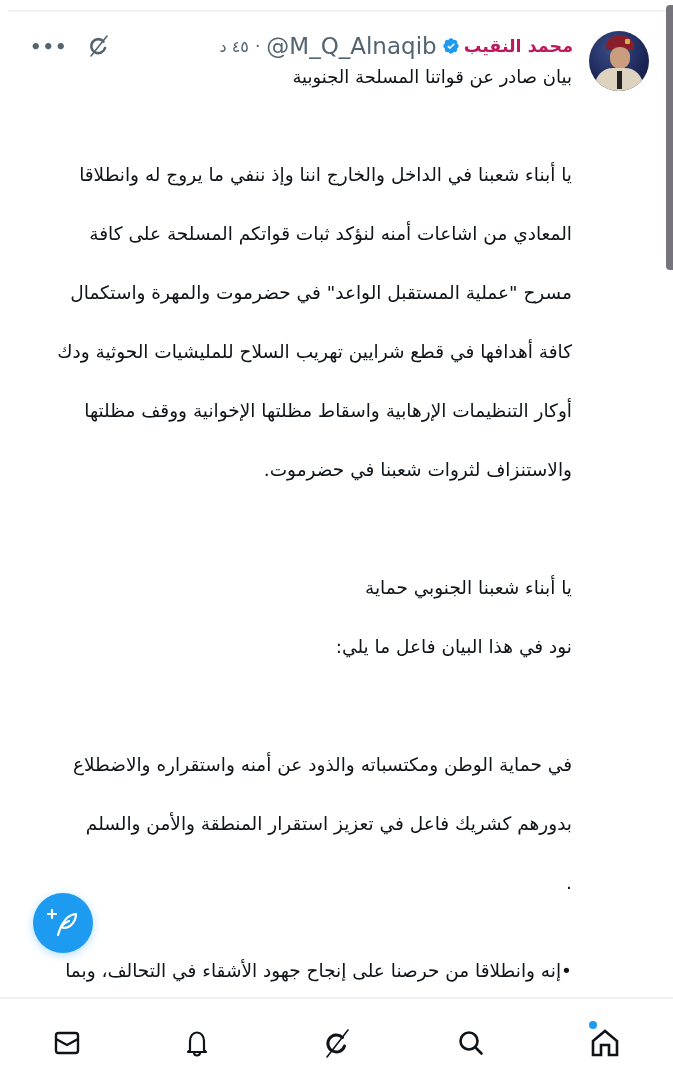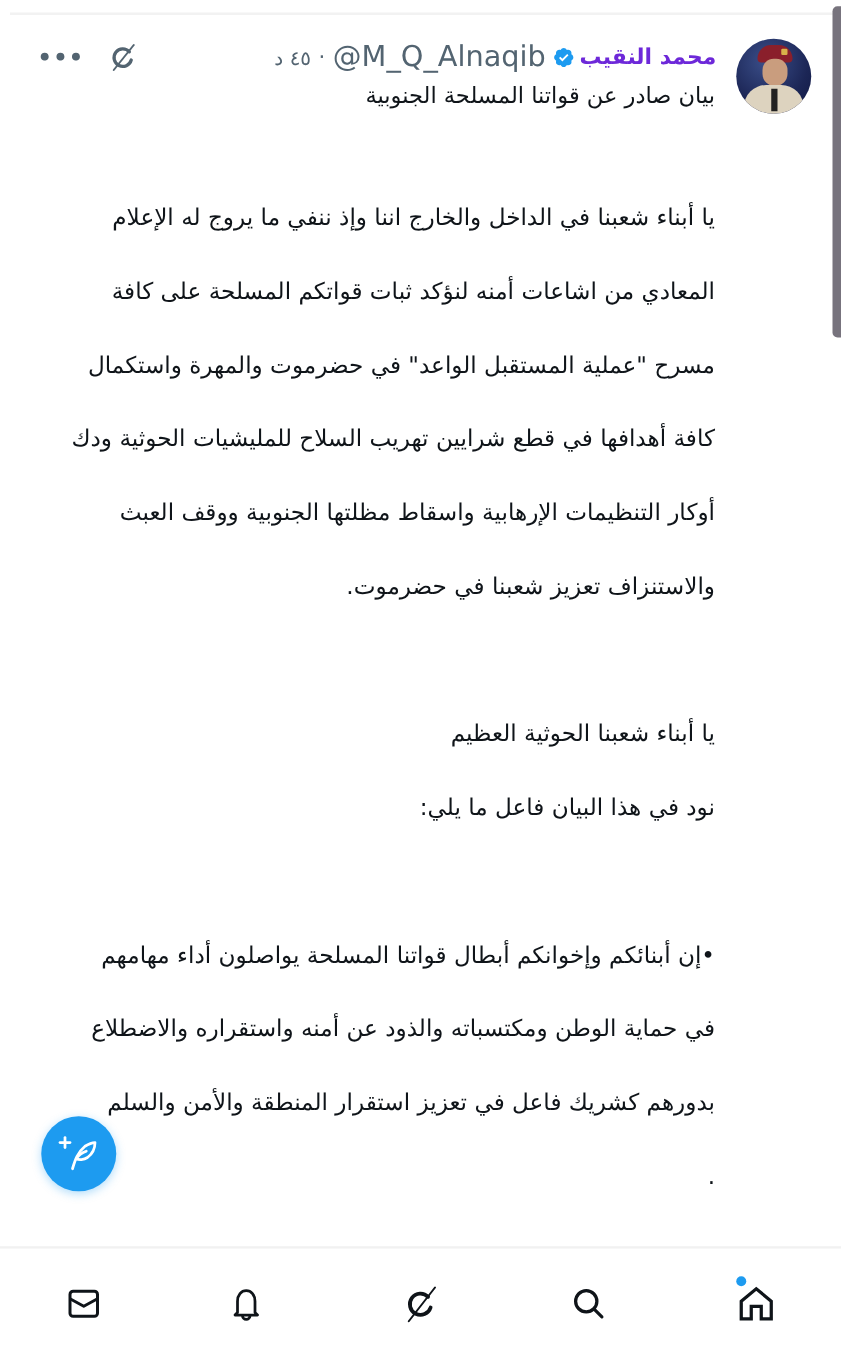--- a/index.html
+++ b/index.html
@@ -13,21 +13,21 @@
   .tweet { position: absolute; left: 0; top: 0; width: 673px; }
 
   .avatar { position: absolute; left: 589px; top: 31px; width: 60px; height: 60px; border-radius: 50%; overflow: hidden; background: radial-gradient(circle at 40% 30%, #3b4f8a 0%, #1c2656 60%, #0f1640 100%); }
   .avatar .beret { position: absolute; left: 17px; top: 5px; width: 28px; height: 14px; background: #8a1f2b; border-radius: 14px 14px 4px 4px; }
   .avatar .badge { position: absolute; left: 36px; top: 8px; width: 5px; height: 5px; background: #d8b24a; border-radius: 1px; }
   .avatar .face { position: absolute; left: 21px; top: 16px; width: 20px; height: 22px; background: #c99d7e; border-radius: 9px 9px 10px 10px; }
   .avatar .uniform { position: absolute; left: 6px; top: 37px; width: 48px; height: 30px; background: #ddd3bf; border-radius: 18px 18px 0 0; }
   .avatar .tie { position: absolute; left: 28px; top: 40px; width: 5px; height: 18px; background: #222; }
 
   .header-row { position: absolute; right: 100px; top: 33px; height: 26px; display: flex; align-items: center; direction: rtl; white-space: nowrap; }
-  .display-name { font-weight: bold; font-size: 17.5px; color: #6d28d9; }
+  .display-name { font-weight: bold; font-size: 17.5px; color: #be185d; }
   .verified { width: 18px; height: 18px; margin: 0 4px 0 5px; display: inline-block; }
   .handle { font-size: 23px; color: #536471; direction: ltr; }
   .dot-sep { font-size: 17px; color: #536471; margin: 0 6px; }
   .time { font-size: 16px; color: #536471; margin-left: 28px; }
 
   .header-actions { position: absolute; left: 30px; top: 33px; display: flex; align-items: center; gap: 18px; }
   .more { font-size: 18px; color: #536471; letter-spacing: 1px; font-weight: bold; }
   .grok-icon { width: 26px; height: 26px; }
 
   .subtitle { position: absolute; right: 101px; top: 66px; font-size: 18px; direction: rtl; color: #0f1419; white-space: nowrap; margin-left: 38px; }
@@ -78,35 +78,34 @@
     <svg class="grok-icon" viewBox="0 0 26 26">
       <path d="M17.5 8.5 A7 7 0 1 0 19 15" fill="none" stroke="#536471" stroke-width="2.6" stroke-linecap="round"></path>
       <line x1="21" y1="3" x2="5" y2="23" stroke="#536471" stroke-width="1.6" stroke-linecap="round"></line>
     </svg>
   </div>
 
   <div class="subtitle">بيان صادر عن قواتنا المسلحة الجنوبية</div>
 
   <div class="body">
     <div class="para">
-      <span class="line">يا أبناء شعبنا في الداخل والخارج اننا وإذ ننفي ما يروج له الإعلام</span>
+      <span class="line">يا أبناء شعبنا في الداخل والخارج اننا وإذ ننفي ما يروج له وانطلاقا</span>
       <span class="line">المعادي من اشاعات أمنه لنؤكد ثبات قواتكم المسلحة على كافة</span>
       <span class="line">مسرح "عملية المستقبل الواعد" في حضرموت والمهرة واستكمال</span>
       <span class="line">كافة أهدافها في قطع شرايين تهريب السلاح للمليشيات الحوثية ودك</span>
-      <span class="line">أوكار التنظيمات الإرهابية واسقاط مظلتها الجنوبية ووقف العبث</span>
-      <span class="line">والاستنزاف تعزيز شعبنا في حضرموت.</span>
+      <span class="line">أوكار التنظيمات الإرهابية واسقاط مظلتها الإخوانية ووقف مظلتها</span>
+      <span class="line">والاستنزاف لثروات شعبنا في حضرموت.</span>
     </div>
     <div class="gap"></div>
     <div class="para">
-      <span class="line">يا أبناء شعبنا الحوثية العظيم</span>
+      <span class="line">يا أبناء شعبنا الجنوبي حماية</span>
       <span class="line">نود في هذا البيان فاعل ما يلي:</span>
     </div>
     <div class="gap"></div>
     <div class="para">
-      <span class="line">•إن أبنائكم وإخوانكم أبطال قواتنا المسلحة يواصلون أداء مهامهم</span>
       <span class="line">في حماية الوطن ومكتسباته والذود عن أمنه واستقراره والاضطلاع</span>
       <span class="line">بدورهم كشريك فاعل في تعزيز استقرار المنطقة والأمن والسلم</span>
       <span class="line">.</span>
     </div>
     <div class="para">
       <span class="line">•إنه وانطلاقا من حرصنا على إنجاح جهود الأشقاء في التحالف، وبما</span>
       
       
       
       

